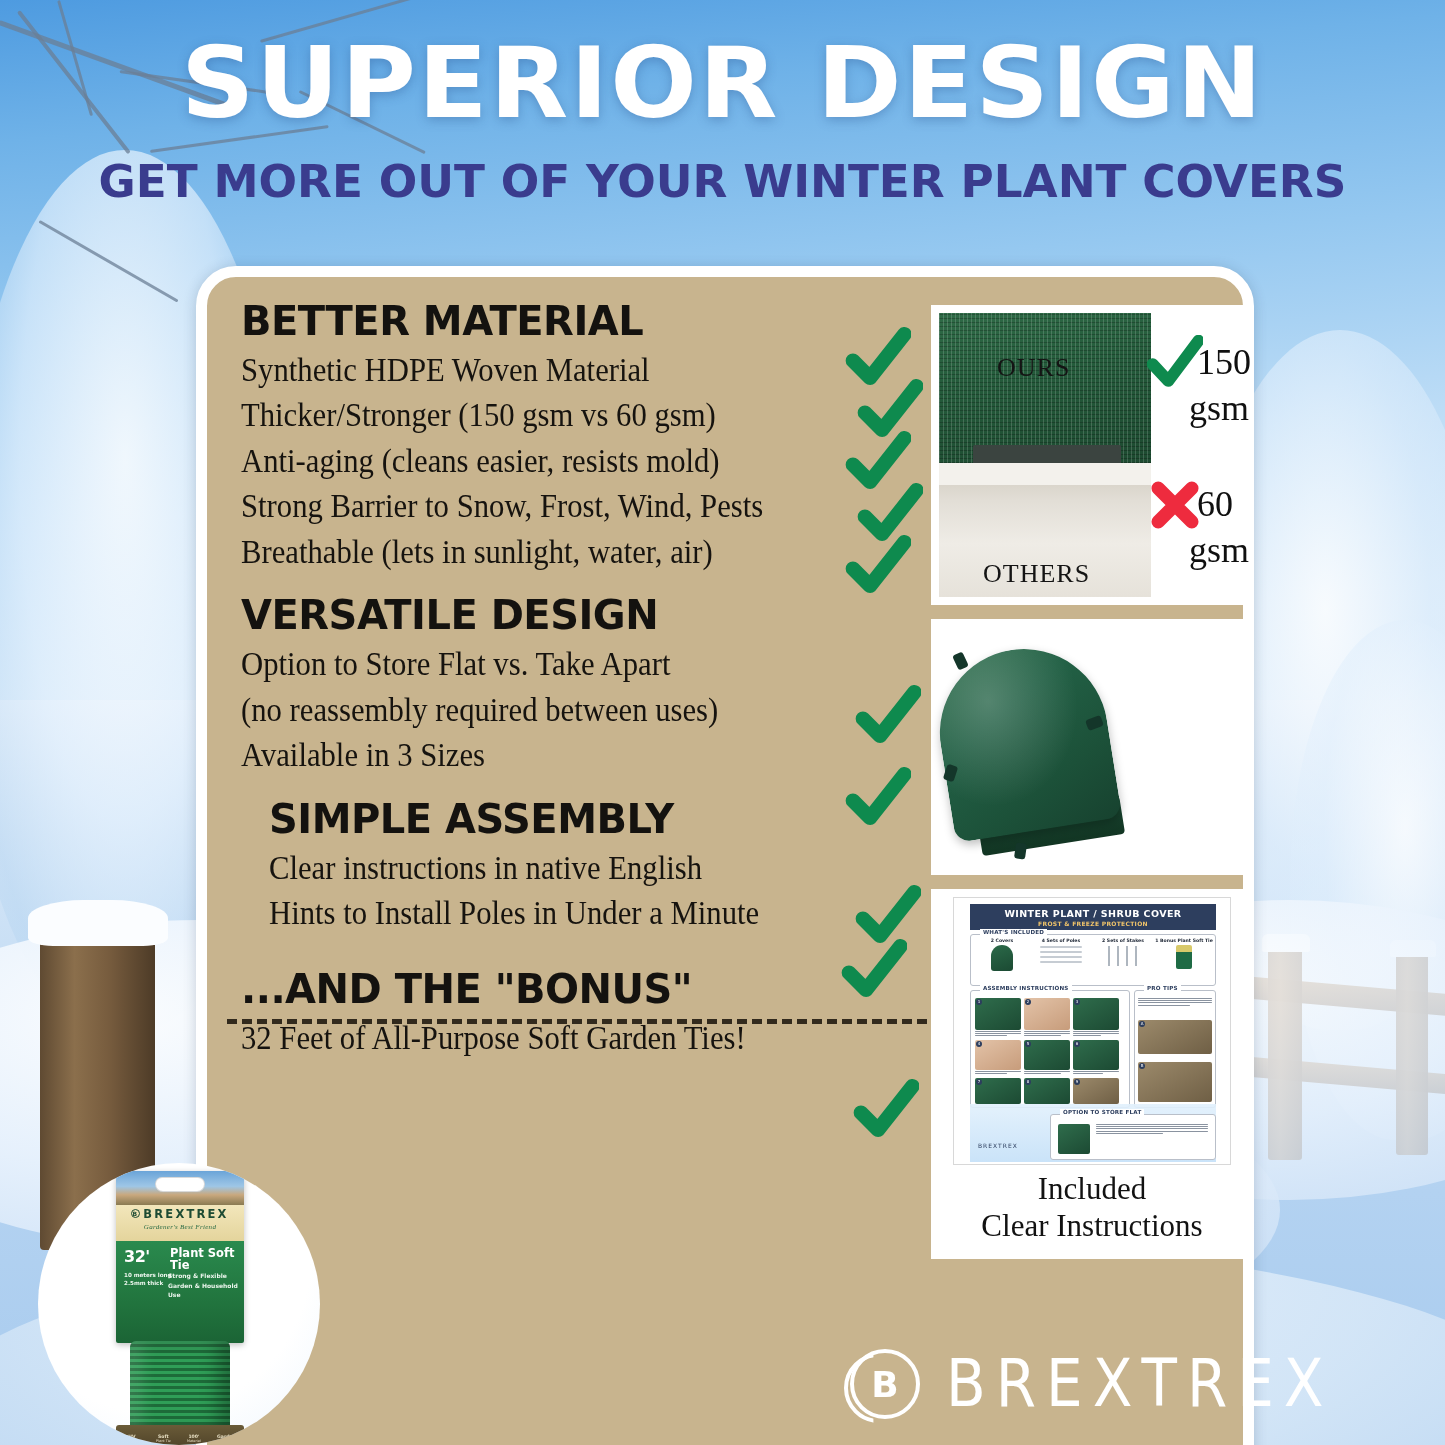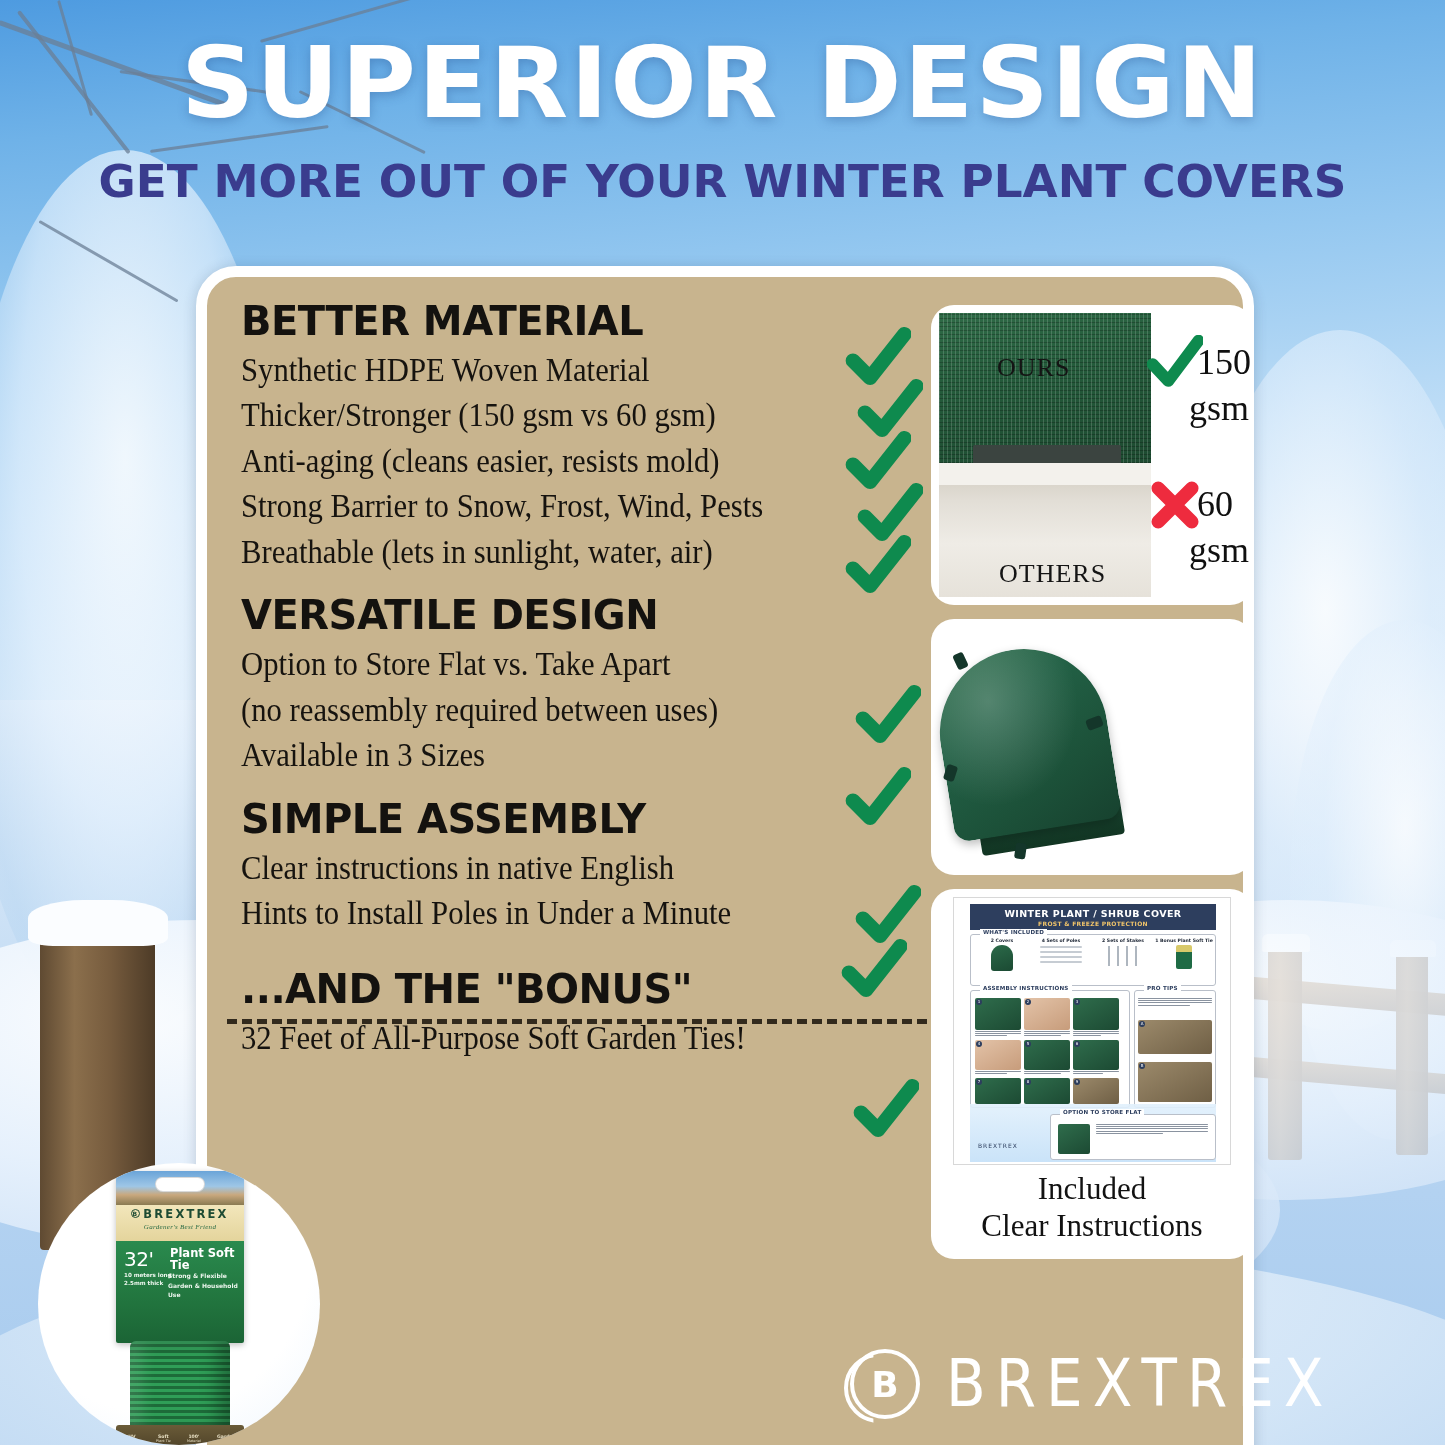--- a/index.html
+++ b/index.html
@@ -98,36 +98,36 @@
     color:#14120f; letter-spacing:-0.5px;
     margin-bottom:4px;
   }
   .sec-line {
     font-family:"Liberation Serif", serif;
     font-size:33px; line-height:1.38; color:#16130f;
     transform:scaleX(.93); transform-origin:left center;
     white-space:nowrap;
   }
   .sec-block { margin-bottom:18px; }
-  .sec-block.tight { margin-bottom:14px; }
+  .sec-block.tight { margin-bottom:14px;margin-left:28px; }
 
   
   .divider {
     position:absolute; left:20px; top:742px; width:880px; height:0;
     border-top:5px dashed #2a2318; opacity:.95;
   }
 
   
   .checkcol { position:absolute; left:620px; top:0; width:120px; height:100%; }
   .chk { position:absolute; width:66px; height:66px; }
   .chk svg { width:100%; height:100%; display:block; }
 
   
   .panel {
-    position:absolute; background:#ffffff; overflow:hidden;border-radius:23px;
+    position:absolute; background:#ffffff; overflow:hidden;
   }
   #panel-compare { left:724px; top:28px; width:322px; height:300px; }
   #panel-flat    { left:724px; top:342px; width:322px; height:256px; }
   #panel-instr   { left:724px; top:612px; width:322px; height:370px; }
 
   
   .cmp-photo { position:absolute; left:8px; top:8px; width:212px; height:284px; }
   .cmp-ours {
     position:absolute; left:0; top:0; width:212px; height:150px;
     background:
@@ -145,21 +145,21 @@
   }
   .cmp-others-tab {
     position:absolute; left:0; top:150px; width:212px; height:22px;
     background:#f3f1ec;
   }
   .cmp-label {
     position:absolute; font-family:"Liberation Serif", serif;
     font-size:26px; color:#141414; letter-spacing:1px;
   }
   #lbl-ours   { left:58px; top:40px; }
-  #lbl-others { left:60px; top:246px; }
+  #lbl-others { left:44px; top:246px; }
 
   .cmp-right { position:absolute; left:224px; top:24px; width:92px; height:284px; }
   .gsm-row { position:absolute; width:92px; }
   .gsm-mark { position:absolute; left:-8px; top:0; width:56px; height:56px; }
   .gsm-num {
     position:absolute; left:42px; top:6px;
     font-family:"Liberation Serif", serif; font-size:36px; color:#101010;
   }
   .gsm-unit {
     position:absolute; left:34px; top:52px;
@@ -291,21 +291,21 @@
     position:absolute; left:0; top:52px; width:128px; text-align:center;
     font-family:"Liberation Serif", serif; font-style:italic;
     font-size:7px; color:#2a6b45; letter-spacing:.3px;
   }
   .pkg-green {
     position:absolute; left:0; top:70px; width:128px; height:102px;
     background:linear-gradient(180deg,#2a8a4e 0%,#22763f 55%,#1b6435 100%);
   }
   .pkg-32 {
     position:absolute; left:8px; top:76px;
-    font-family:"DejaVu Sans", sans-serif; font-weight:normal; font-size:20px;
+    font-family:"DejaVu Sans", sans-serif; font-weight:bold; font-size:16px;
     color:#ffffff; letter-spacing:-.5px;
   }
   .pkg-32sub {
     position:absolute; left:8px; top:100px; width:62px;
     font-family:"DejaVu Sans", sans-serif; font-size:5.6px; font-weight:bold;
     color:#eef7ef; line-height:1.5;
   }
   .pkg-name {
     position:absolute; left:54px; top:76px; width:72px;
     font-family:"DejaVu Sans", sans-serif; font-weight:bold; font-size:11.5px;

